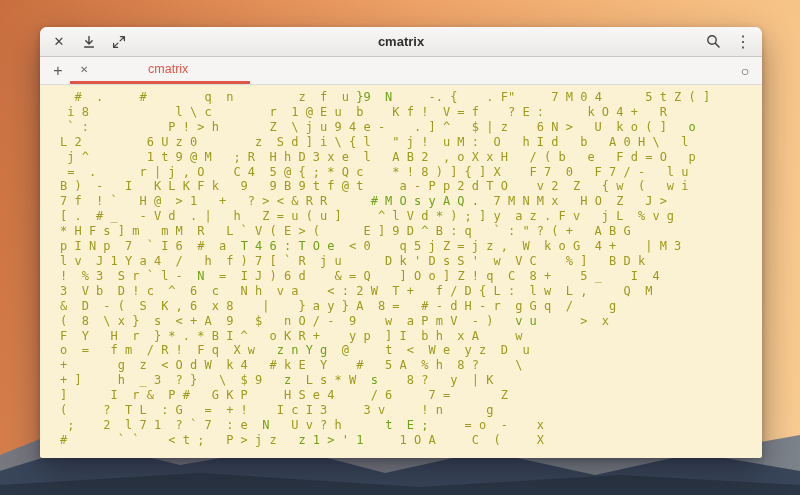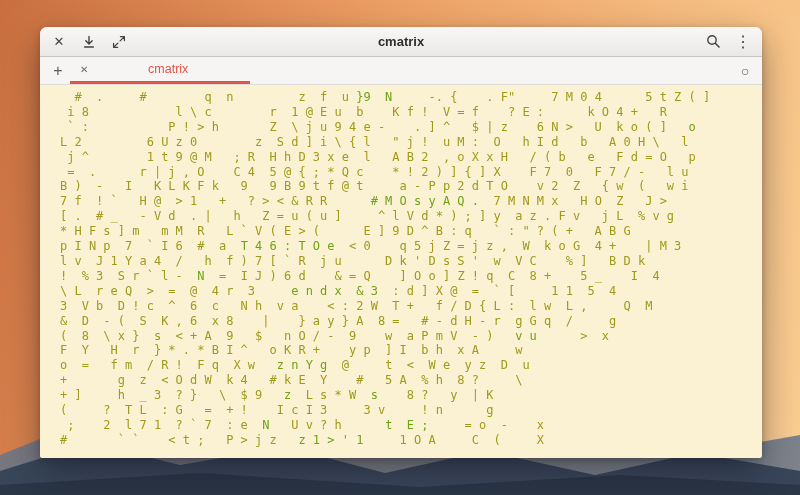--- a/index.html
+++ b/index.html
@@ -196,35 +196,35 @@
       <div class="tab-spacer"></div>
       <button class="icon-btn circle">○</button>
     </div>
 
     <div class="terminal">
         <div class="trow"><span class="c-y">  #  .     #        q  n         z  f  u </span><span class="c-g">}9  N</span><span class="c-y">     -. {    . F"     7 M 0 4      5 t Z ( ]</span></div>
         <div class="trow"><span class="c-y"> i 8            l \ c        r  1 @ E u  b    K f !  V = f    ? E :      k O 4 +   R</span></div>
         <div class="trow"><span class="c-y"> ` :           P ! &gt; h       Z  \ j u 9 4 e -    . ] ^   $ | z    6 N &gt;   U  k o ( ]   </span><span class="c-g">o</span></div>
         <div class="trow"><span class="c-y">L 2         6 U z 0        z  S d ] i \ { l   " j !  u M :  O   h I d   b   A 0 H \   l</span></div>
         <div class="trow"><span class="c-y"> j ^        1 t 9 @ M   ; R  H h D 3 x e  l   A B 2  , o X x H   / ( b   e   F d = O   p</span></div>
-        <div class="trow"><span class="c-y"> =  .      r | j , O    C 4  5 @ { ; * Q c    * ! 2 ) ] { ] X    F 7  0   F 7 / -   l u</span></div>
+        <div class="trow"><span class="c-y"> =  .      r | j , O    C 4  5 @ { ; * Q c    * ! 8 ) ] { ] X    F 7  0   F 7 / -   l u</span></div>
         <div class="trow"><span class="c-y">B )  -   I   K L K F k   9   9 B 9 t f @ t     a - P p 2 d T O    v 2  Z   { w  (   w i</span></div>
         <div class="trow"><span class="c-y">7 f  ! `   H @  &gt; 1   +   ? &gt; &lt; &amp; R R      </span><span class="c-g"># M O s y A Q .</span><span class="c-y">  7 M N M x   H O  Z   J &gt;</span></div>
         <div class="trow"><span class="c-y">[ .  # _   - V d  . |   h   Z = u ( u ]     ^ l V d * ) ; ] y  a z . F v   j L  % v g</span></div>
         <div class="trow"><span class="c-y">* H F s ] m   m M  R   L ` V ( E &gt; (      E ] 9 D ^ B : q   ` : " ? ( +   A B G</span></div>
         <div class="trow"><span class="c-y">p I N p  7  ` I 6  #  a  </span><span class="c-g">T 4 6 : T O e</span><span class="c-y">  &lt; 0    q 5 j Z = j z ,  W  k o G  4 +    | M 3</span></div>
         <div class="trow"><span class="c-y">l v  J 1 Y a 4  /   h  f ) 7 [ ` R  j u      D k ' D s S '  w  V C    % ]   B D k</span></div>
         <div class="trow"><span class="c-y">!  % 3  S r ` l -  </span><span class="c-g">N</span><span class="c-y">  =  I J ) 6 d    &amp; = Q    ] O o ] Z ! q  C  8 +    5 _    I  4</span></div>
-        <div class="trow"><span class="c-y">\ L  r e Q  &gt;  =  @  4 r  3     </span><span class="c-g">e n d x  &amp; 3</span><span class="c-y">  : d ] X @  =  ` [     1 1  5  4</span></div>
         <div class="trow"><span class="c-y">3  V b  D ! c  ^  6  c   N h  v a    &lt; : 2 W  T +   f / D { L :  l w  L ,     Q  M</span></div>
         <div class="trow"><span class="c-y">&amp;  D  - (  S  K , 6  x 8    |    } a y } A  8 =   # - d H - r  g G q  /     g</span></div>
         <div class="trow"><span class="c-y">(  8  \ x }  s  &lt; + A  9   $   n O / -  9    w  a P m V  - )   </span><span class="c-g">v u</span><span class="c-y">      &gt;  x</span></div>
         <div class="trow"><span class="c-y">F  Y   H  r  } * . * B I ^   o K R +    y p  ] I  b h  x A     w</span></div>
         <div class="trow"><span class="c-y">o  =   f m  / R !  F q  X w   </span><span class="c-g">z n Y g</span><span class="c-y">  @     t  &lt;  W e  y z  D  u</span></div>
         <div class="trow"><span class="c-y">+       g  z  &lt; O d W  k 4   # k E  Y    #   5 A  % h  8 ?     \</span></div>
         <div class="trow"><span class="c-y">+ ]     h  _ 3  ? }   \  $ 9   </span><span class="c-g">z</span><span class="c-y">  L s * W  </span><span class="c-g">s</span><span class="c-y">    8 ?   y  | K</span></div>
+        <div class="trow"><span class="c-y">]      I  r &amp;  P #   G K P     H S e 4     / 6     7 =       Z</span></div>
         <div class="trow"><span class="c-y">(     ?  T L  : G   =  + !    I c I 3     3 v     ! n      g</span></div>
         <div class="trow"><span class="c-y"> ;    2  l 7 1  ? ` 7  : e  </span><span class="c-g">N</span><span class="c-y">   U v ? h      </span><span class="c-g">t  E ;</span><span class="c-y">     = o  -    x</span></div>
         <div class="trow"><span class="c-y">#       ` `    &lt; t ;   P &gt; j z   </span><span class="c-g">z 1 &gt; ' 1</span><span class="c-y">     1 O A     C  (     X</span></div>
       </div>
 
   </div>
 </div>
 
 </body></html>

